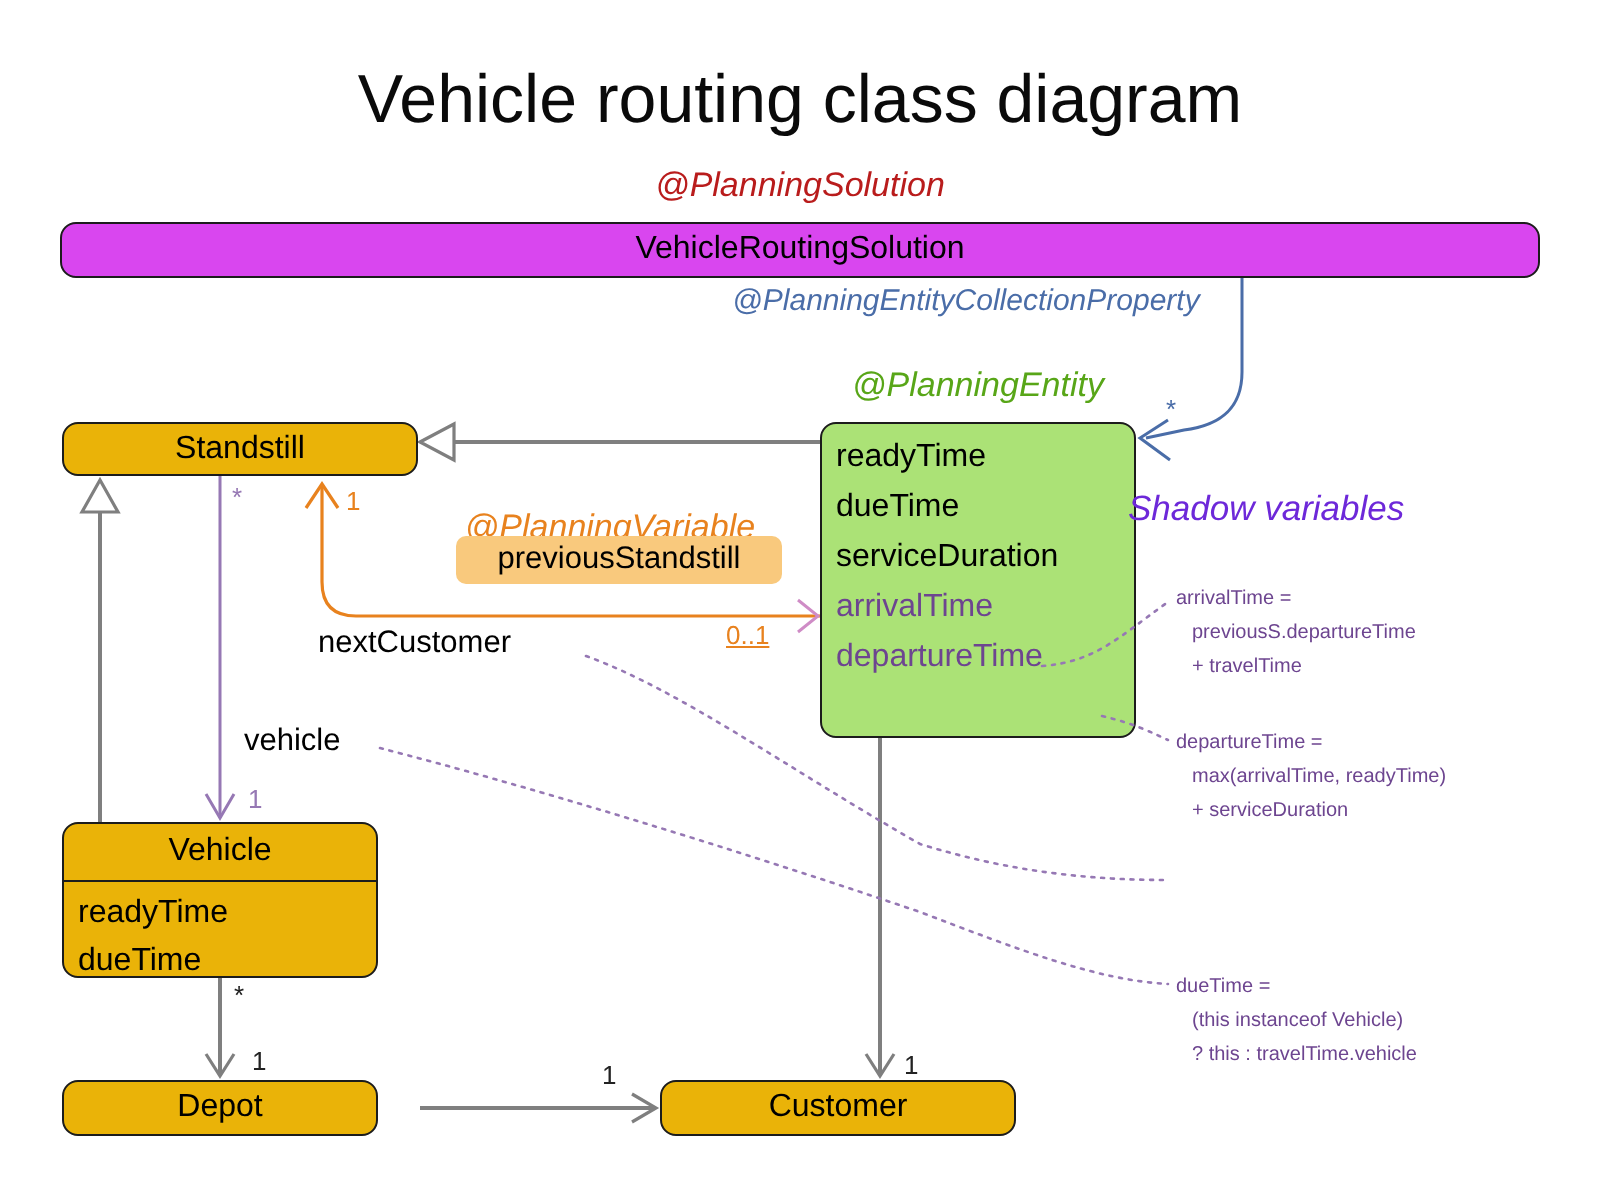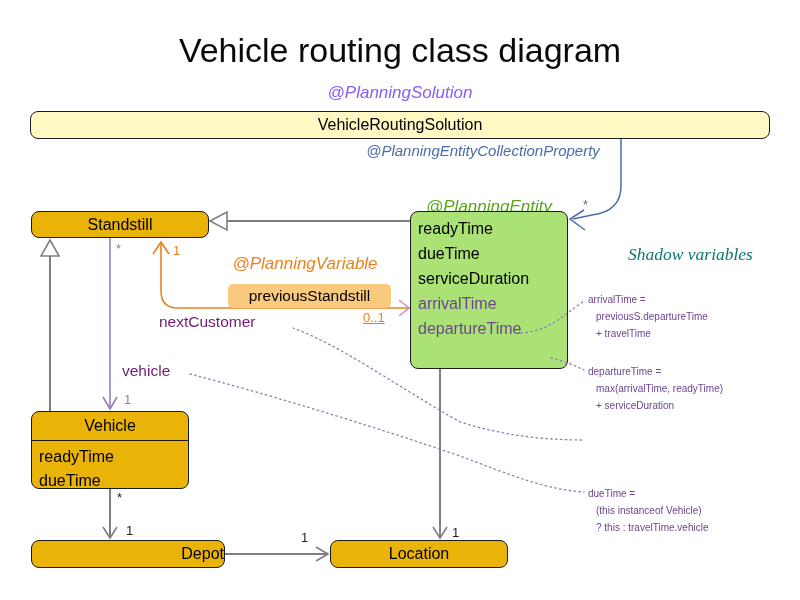--- a/index.html
+++ b/index.html
@@ -10,35 +10,35 @@
   .center{text-align:center;}
   .box{position:absolute;border:1.6px solid #1c1c1c;border-radius:8px;
        background:#eab308;box-sizing:border-box;color:#000;}
   .simple-box{display:flex;align-items:center;justify-content:center;font-size:16px;}
   .cls-hdr{height:28px;line-height:28px;border-bottom:1.6px solid #1c1c1c;
            text-align:center;font-size:16px;}
   .cls-fields{padding:4px 0 0 7px;font-size:16px;}
   .cls-fields .fld{height:25px;line-height:25px;}
   .vehicle .cls-fields .fld{height:24px;line-height:24px;}
   .shadow-fld{color:#6d4590;}
-  .chip{position:absolute;left:228px;top:284px;width:163px;height:24px;line-height:24px;
+  .chip{position:absolute;left:228px;top:268px;width:163px;height:24px;line-height:24px;
         background:#f9c97d;border-radius:5px;text-align:center;font-size:15.5px;color:#000;}
   .title-text{position:absolute;left:0;top:31px;width:800px;text-align:center;
               font-size:34px;color:#0a0a0a;letter-spacing:0;}
   .ann{position:absolute;font-style:italic;}
   .mult{position:absolute;font-size:13px;white-space:nowrap;}
   .note{position:absolute;left:588px;font-size:10px;line-height:17px;color:#6d4590;white-space:nowrap;}
   .note div + div{padding-left:8px;}
-  .shadow-heading{position:absolute;left:628px;top:244px;font-size:17.5px;
-                  font-style:italic;color:#0f766e;font-family:Liberation Serif, serif;}
-  .gold{color:#8b5cf6;}
+  .shadow-heading{position:absolute;left:564px;top:244px;font-size:17.5px;
+                  font-style:italic;color:#6d28d9;}
+  .gold{color:#b91c1c;}
   .blue{color:#4a6da8;}
   .green{color:#58a618;}
   .orange{color:#e8821e;}
-  .purple{color:#701a75;}
+  .purple{color:#000000;}
   .purple-lt{color:#9678b4;}
   .dark{color:#222;}
 </style>
 </head>
 <body>
 
 <div class="canvas">
 
   <svg class="layer" width="800" height="600" viewBox="0 0 800 600">
 
@@ -64,27 +64,27 @@
     <polyline points="153,254 161,242 169,254" fill="none" stroke="#e8821e" stroke-width="1.6"></polyline>
     <polyline points="399,300 409,308 399,316" fill="none" stroke="#cf8cc6" stroke-width="1.5"></polyline>
 
     <path d="M621,139 L621,186 C621,206 608,213 592,215 L573,219" fill="none" stroke="#4a6da8" stroke-width="1.5"></path>
     <polyline points="584,210 570,219 585,230" fill="none" stroke="#4a6da8" stroke-width="1.5"></polyline>
   </svg>
 
   <div class="title-text">Vehicle routing class diagram</div>
   <div class="ann gold lbl center" style="left:0;top:83px;width:800px;font-size:17px;">@PlanningSolution</div>
 
-  <div class="box simple-box" style="left:30px;top:111px;width:740px;height:28px;background:#fef9c3;">
+  <div class="box simple-box" style="left:30px;top:111px;width:740px;height:28px;background:#d946ef;">
     <span>VehicleRoutingSolution</span>
   </div>
 
   <div class="ann blue lbl center" style="left:298px;top:142px;width:370px;font-size:15px;">@PlanningEntityCollectionProperty</div>
 
-  <div class="ann green lbl center" style="left:408px;top:197px;width:162px;font-size:17px;">@PlanningEntity</div>
+  <div class="ann green lbl center" style="left:408px;top:183px;width:162px;font-size:17px;">@PlanningEntity</div>
 
   <div class="box simple-box" style="left:31px;top:211px;width:178px;height:27px;">
     <span>Standstill</span>
   </div>
 
   <div class="box" style="left:410px;top:211px;width:158px;height:158px;background:#abe276;">
     <div class="cls-fields">
       <div class="fld">readyTime</div>
       <div class="fld">dueTime</div>
       <div class="fld">serviceDuration</div>
@@ -110,25 +110,25 @@
   <span class="mult dark" style="left:452px;top:525px;">1</span>
 
   <div class="box vehicle" style="left:31px;top:411px;width:158px;height:78px;">
     <div class="cls-hdr">Vehicle</div>
     <div class="cls-fields">
       <div class="fld">readyTime</div>
       <div class="fld">dueTime</div>
     </div>
   </div>
 
-  <div class="box simple-box" style="left:31px;top:540px;width:194px;height:28px;justify-content:flex-end;">
+  <div class="box simple-box" style="left:31px;top:540px;width:158px;height:28px;">
     <span>Depot</span>
   </div>
   <div class="box simple-box" style="left:330px;top:540px;width:178px;height:28px;">
-    <span>Location</span>
+    <span>Customer</span>
   </div>
 
   <div class="shadow-heading">Shadow variables</div>
 
   <div class="note" style="top:291px;">
     <div>arrivalTime =</div>
     <div>previousS.departureTime</div>
     <div>+ travelTime</div>
   </div>
   <div class="note" style="top:363px;">

